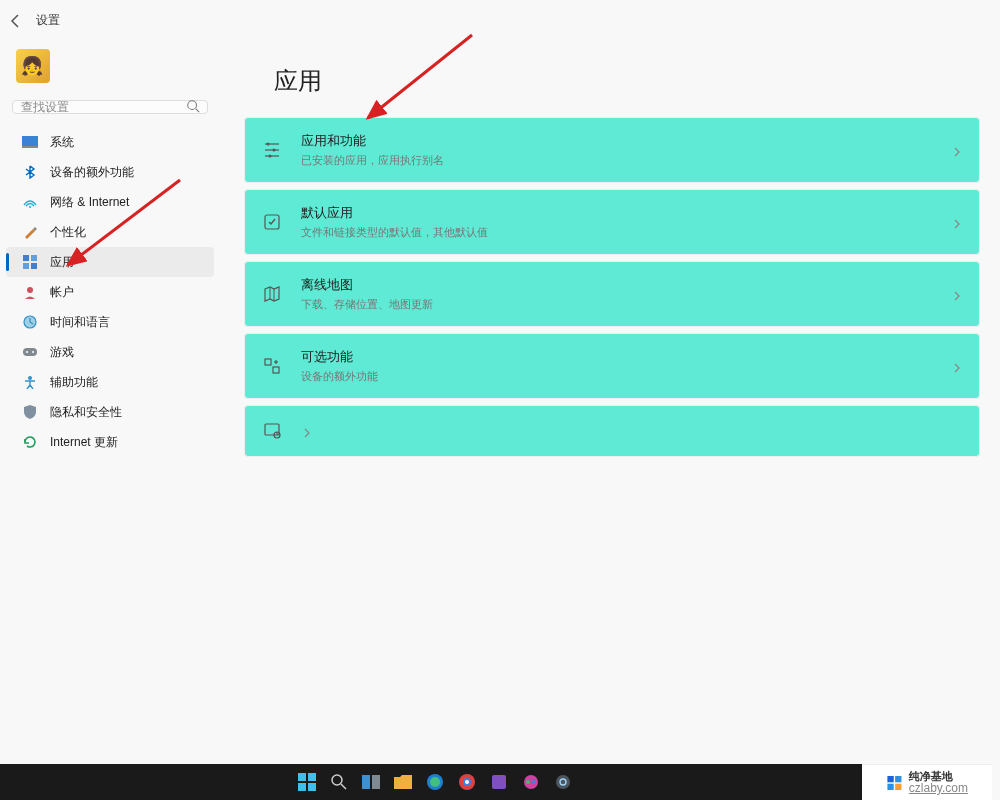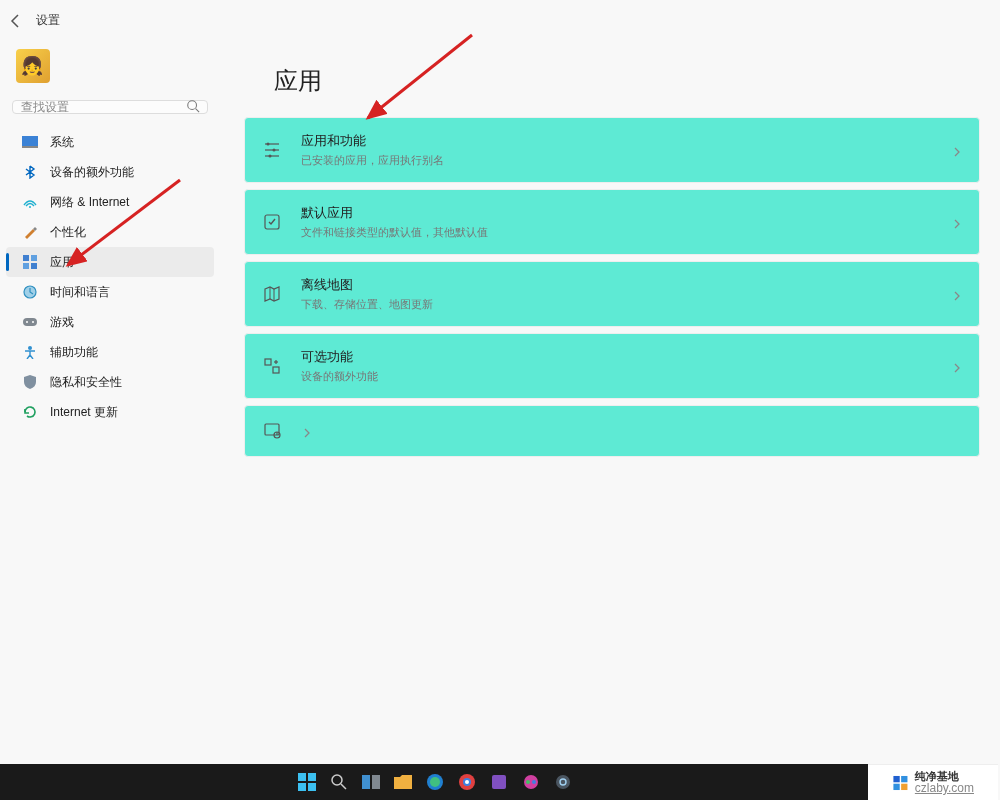--- a/index.html
+++ b/index.html
@@ -24,21 +24,21 @@
 .page-title { font-size: 24px; color: #222; margin: 24px 0 20px 30px; font-weight: 400; }
 .card { background: #5eead4; border: 1px solid #eee; border-radius: 4px; margin-bottom: 6px; display: flex; align-items: center; padding: 14px 16px; cursor: pointer; }
 .card-icon { width: 22px; height: 22px; margin-right: 18px; color: #555; display: flex; align-items: center; justify-content: center; }
 .card-text { flex: 1; }
 .card-title { font-size: 13px; color: #222; margin-bottom: 3px; }
 .card-desc { font-size: 11px; color: #777; }
 .chevron { width: 12px; height: 12px; color: #888; }
 .arrow-annotation { position: absolute; pointer-events: none; }
 .taskbar { position: absolute; bottom: 0; left: 0; width: 870px; height: 36px; background: #1a1a1a; display: flex; align-items: center; justify-content: center; gap: 8px; padding: 0 6px; }
 .task-icon { width: 24px; height: 24px; border-radius: 4px; display: flex; align-items: center; justify-content: center; cursor: pointer; }
-.watermark { position: absolute; bottom: 0; right: 2px; height: 36px; background: #fff; display: flex; align-items: center; padding: 0 24px; gap: 6px; border-top: 1px solid #eee; width: 130px; }
+.watermark { position: absolute; bottom: 0; right: 8px; height: 36px; background: #fff; display: flex; align-items: center; padding: 0 24px; gap: 6px; border-top: 1px solid #eee; width: 130px; }
 .wm-logo { width: 22px; height: 22px; }
 .wm-text { display: flex; flex-direction: column; line-height: 1.1; }
 .wm-main { font-size: 11px; font-weight: bold; color: #333; }
 .wm-sub { font-size: 12px; color: #888; text-decoration: underline; }
 .content-scroll { height: 720px; overflow: hidden; }
 </style>
 </head>
 <body>
 
 <div class="header">
@@ -105,20 +105,29 @@
       <li class="nav-item active">
         <span class="nav-icon">
               <svg width="14" height="14" viewBox="0 0 14 14">
                 <rect x="0" y="0" width="6" height="6" fill="#4080d0"></rect>
                 <rect x="8" y="0" width="6" height="6" fill="#60a0e0"></rect>
                 <rect x="0" y="8" width="6" height="6" fill="#60a0e0"></rect>
                 <rect x="8" y="8" width="6" height="6" fill="#4080d0"></rect>
               </svg>
             </span>
         <span>应用</span>
+      </li>
+      <li class="nav-item">
+        <span class="nav-icon">
+              <svg width="14" height="14" viewBox="0 0 14 14">
+                <circle cx="7" cy="5" r="3" fill="#d05060"></circle>
+                <path d="M2 14 Q7 9 12 14" fill="#d05060"></path>
+              </svg>
+            </span>
+        <span>帐户</span>
       </li>
       <li class="nav-item">
         <span class="nav-icon">
               <svg width="14" height="14" viewBox="0 0 14 14">
                 <circle cx="7" cy="7" r="6" stroke="#3090c0" stroke-width="1.2" fill="#a0d0e8"></circle>
                 <path d="M7 3 L7 7 L10 9" stroke="#3090c0" stroke-width="1.2" fill="none"></path>
               </svg>
             </span>
         <span>时间和语言</span>
       </li>

